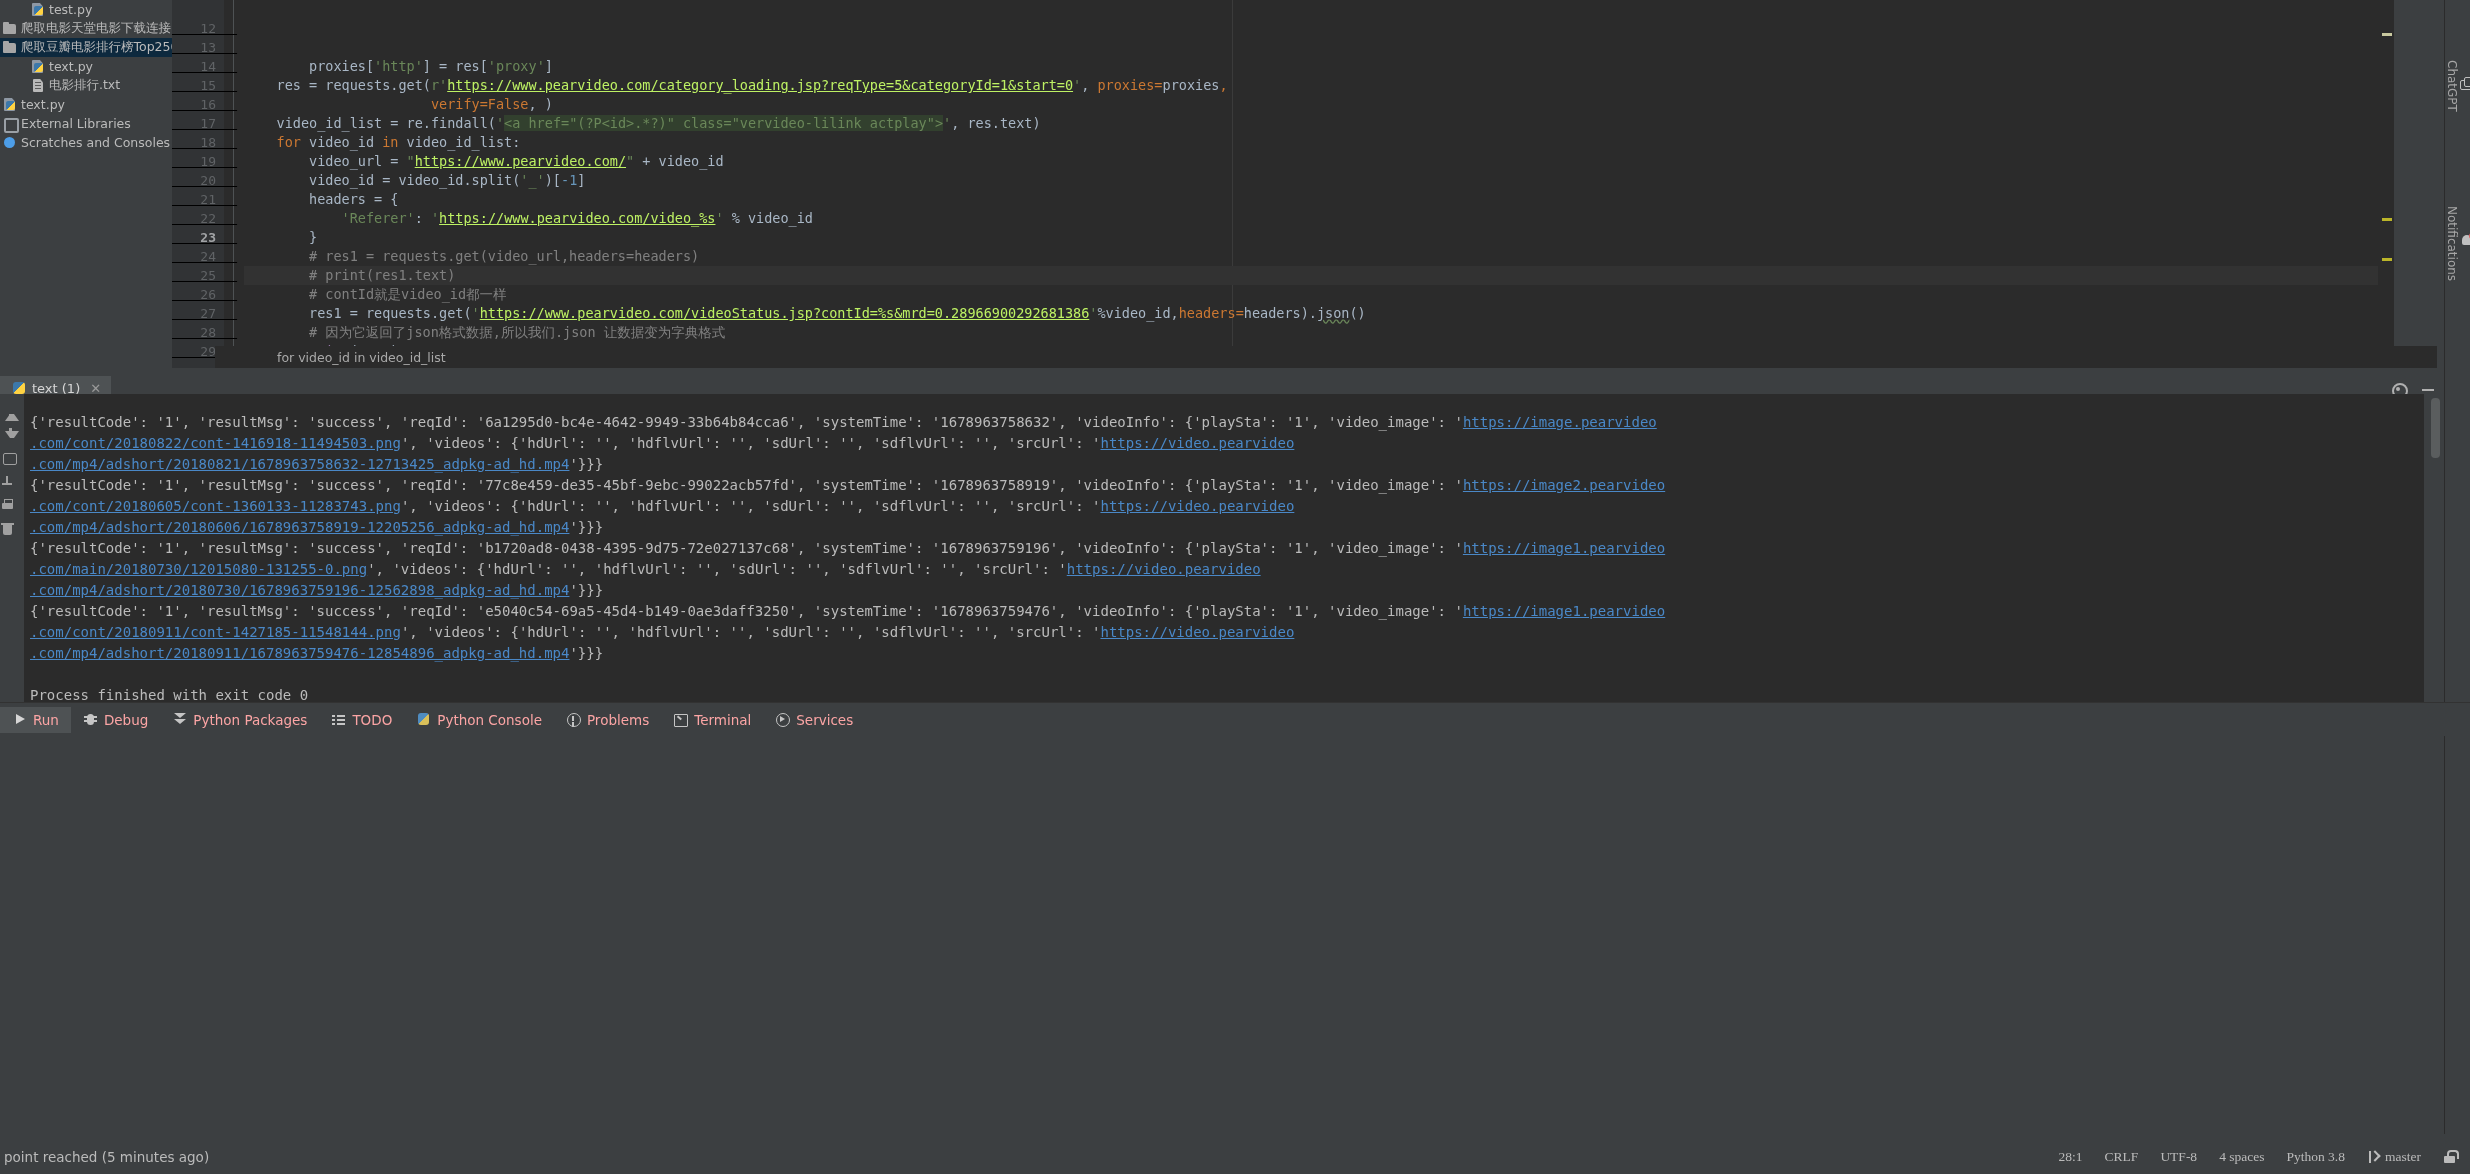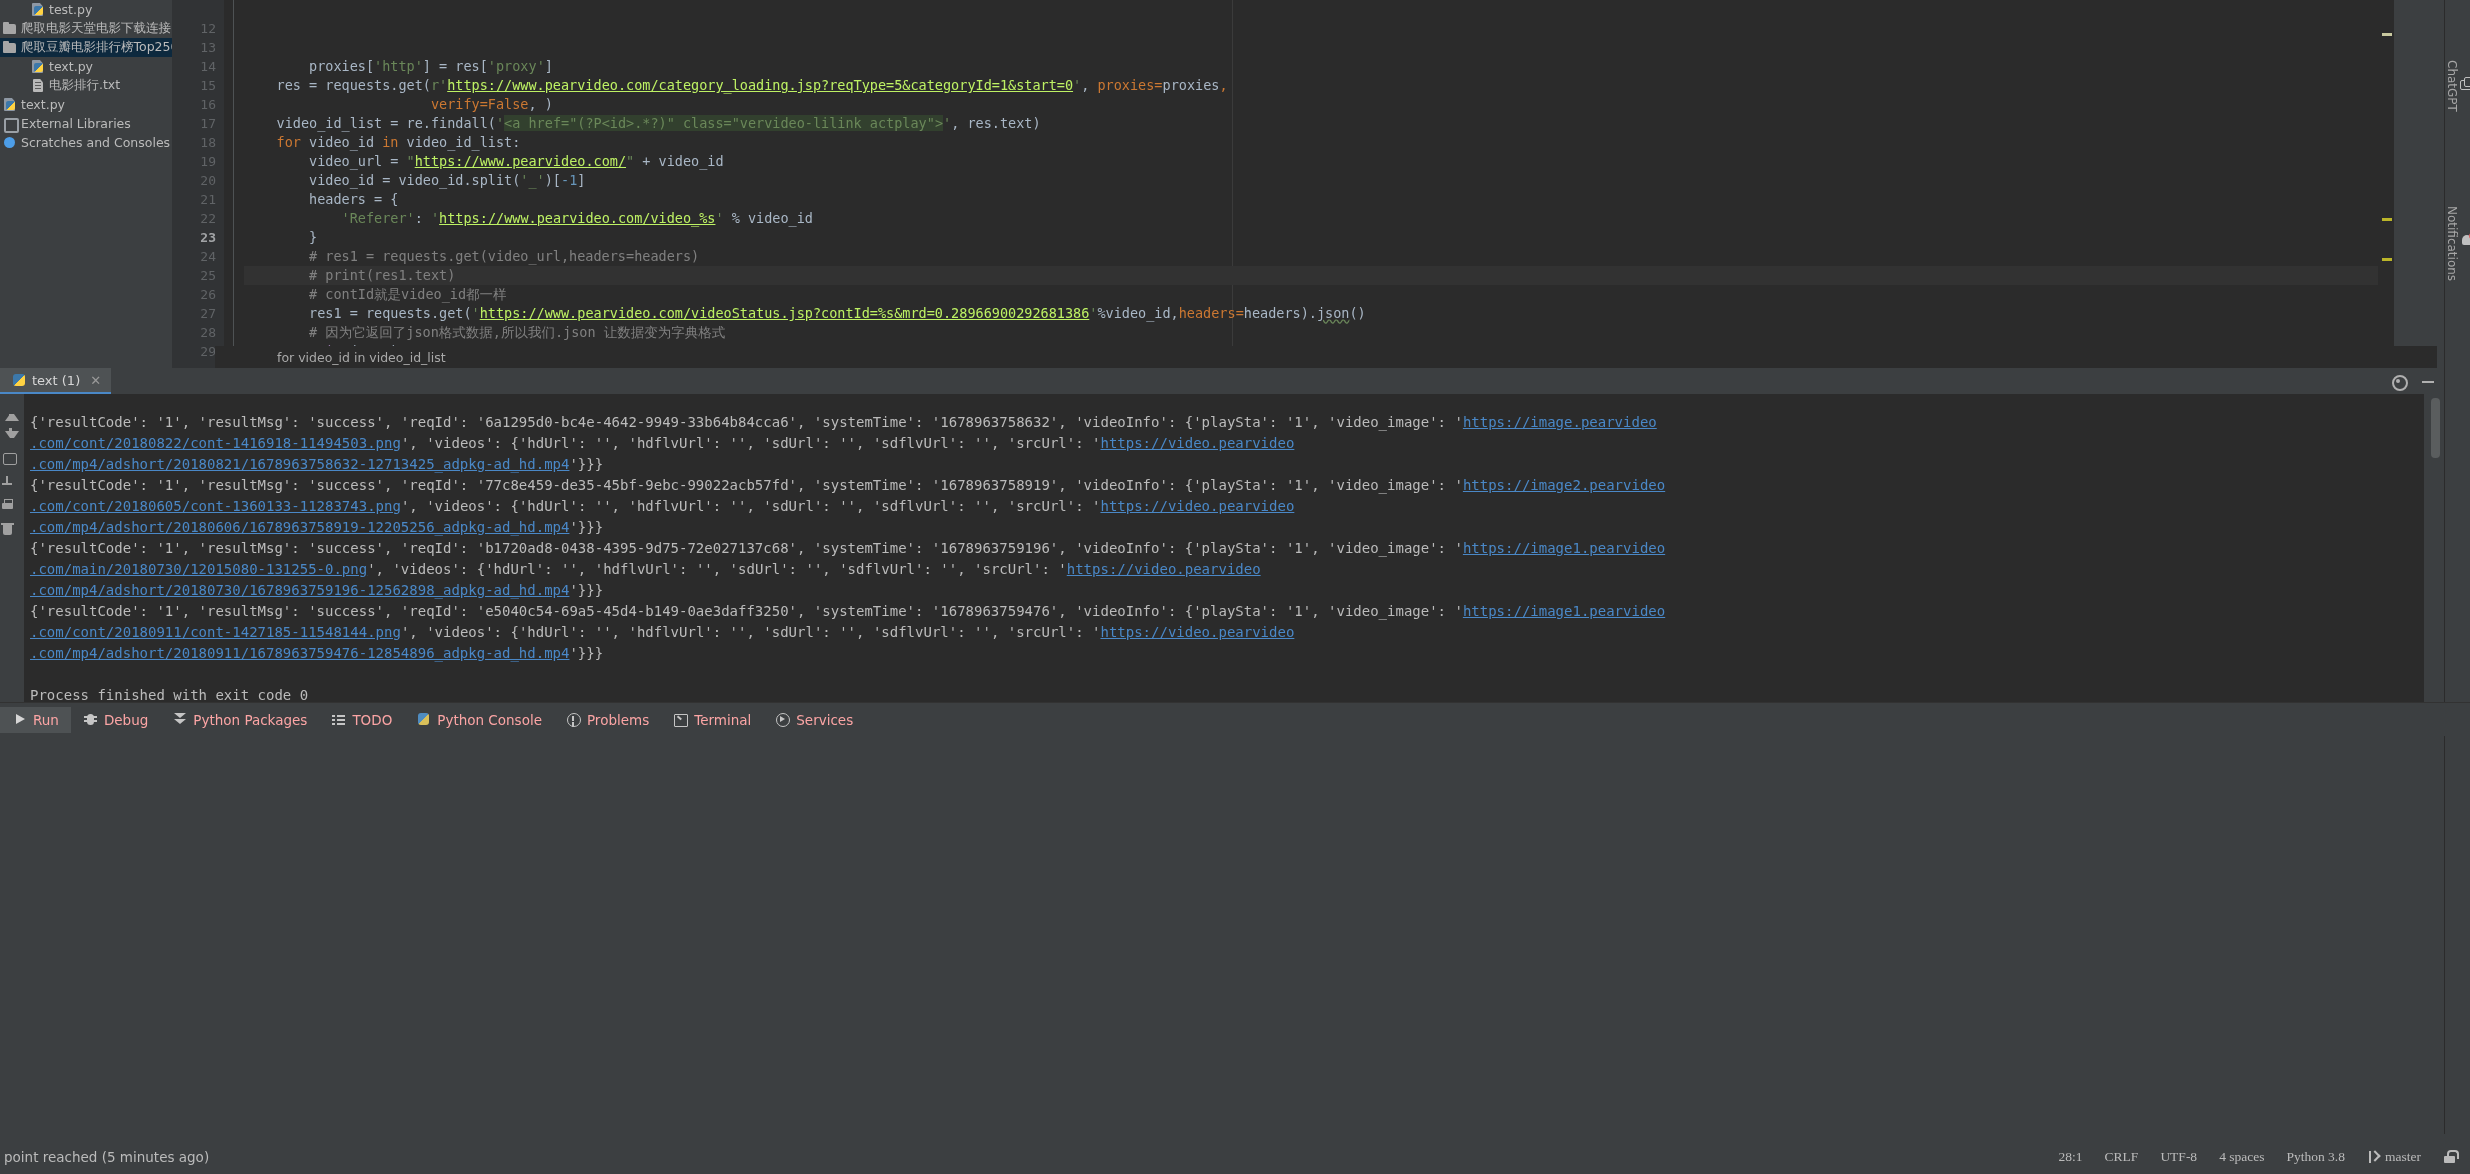--- a/index.html
+++ b/index.html
@@ -76,21 +76,21 @@
     position: absolute; left: 0; top: 0; width: 52px; height: 368px;
     background: #313335;
   }
   .gutter-markers {
     position: absolute; left: 52px; top: 0; width: 20px; height: 368px;
     background: #2b2b2b;
   }
   .fold-line {
     position: absolute; left: 61px; top: 0; width: 1px; height: 368px; background: #4e5254;
   }
-  .code-lines { position: absolute; left: 0; top: 0; right: 16px; top: 0; }
+  .code-lines { position: absolute; left: 0; top: 0; right: 16px; top: 0; text-decoration: underline; }
   .line {
     position: relative; height: 19px; line-height: 19px;
     font-family: "DejaVu Sans Mono", "Liberation Mono", monospace;
     font-size: 13.5px; white-space: pre; color: #a9b7c6;
   }
   .line .lnum {
     position: absolute; left: 0; width: 44px; text-align: right;
     color: #606366; font-size: 13px;
   }
   .line.current .lnum { color: #a1a3a5; font-weight: bold; }
@@ -159,21 +159,21 @@
     content: ""; position: absolute; left: 10px; top: 0px; width: 6px; height: 6px;
     background: #db5c5c; border-radius: 50%;
   }
 
   
   .run-panel {
     position: absolute; left: 0; top: 368px; width: 2444px; height: 334px;
     background: #3c3f41;
   }
   .run-header {
-    position: absolute; left: 0; top: 0; height: 26px; width: 2444px;
+    position: absolute; left: 0; top: 8px; height: 26px; width: 2444px;
     background: #3c3f41; display: flex; align-items: center;
   }
   .run-tab {
     display: flex; align-items: center; height: 26px; padding: 0 10px 0 12px;
     background: #4e5254; color: #d6d6d6; font-size: 13px; gap: 6px;
     border-bottom: 2px solid #4a88c7; position: relative;
   }
   .run-tab .tab-py {
     width: 14px; height: 14px; position: relative;
   }

